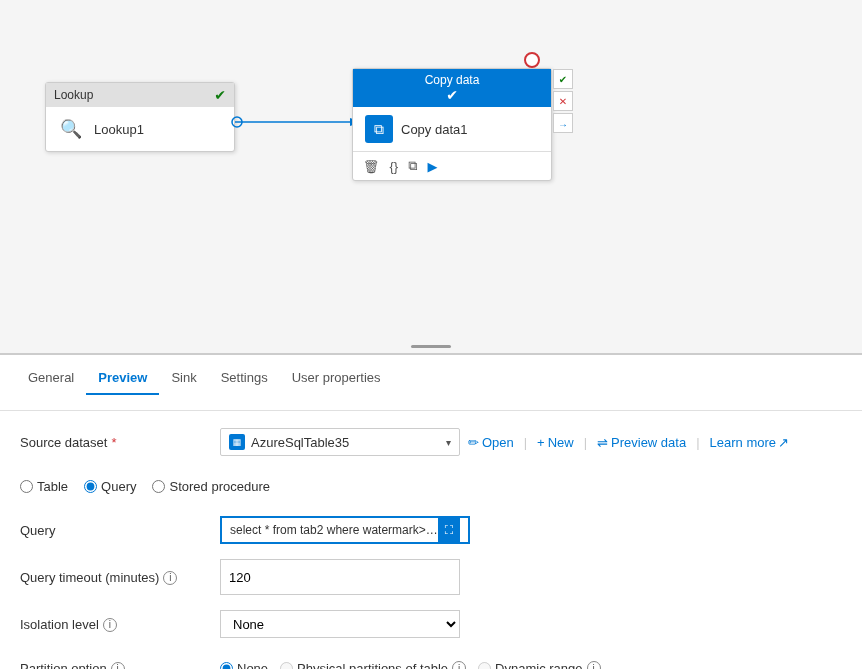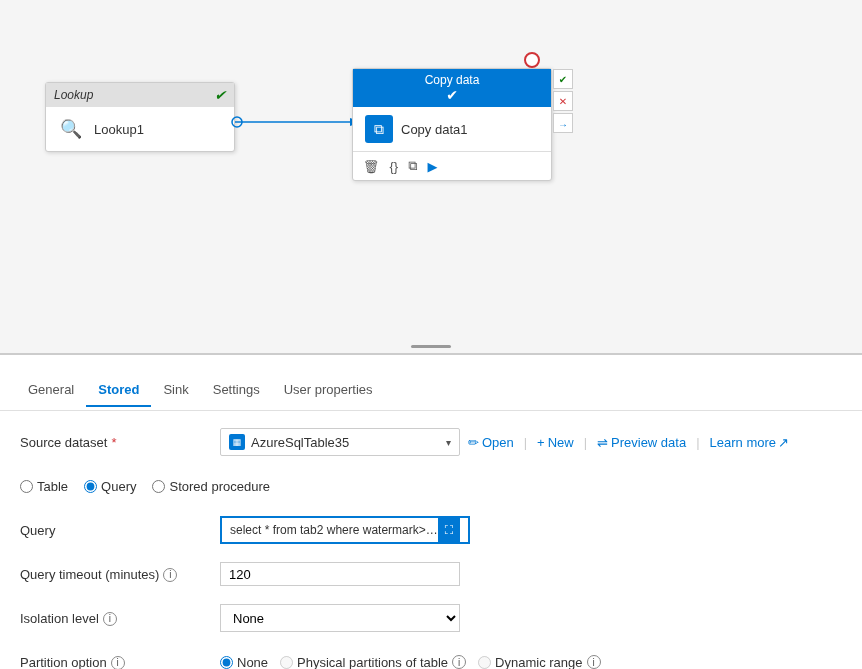--- a/index.html
+++ b/index.html
@@ -29,21 +29,20 @@
       width: 190px;
     }
     .node-lookup .node-header {
       background: #e0e0e0;
       padding: 4px 8px;
       display: flex;
       align-items: center;
       justify-content: space-between;
       font-size: 12px;
       color: #333;
-      font-style: italic;
     }
     .node-lookup .node-body {
       padding: 8px 12px;
       display: flex;
       align-items: center;
       gap: 8px;
       font-size: 13px;
     }
 
     .node-copy {
@@ -135,21 +134,21 @@
       left: 50%;
       transform: translateX(-50%);
       width: 40px; height: 3px;
       background: #999;
       border-radius: 2px;
     }
 
     
     .tabs-area {
       background: #fff;
-      padding: 4px 16px;
+      padding: 16px 16px;
       border-bottom: 1px solid #e0e0e0;
       display: flex;
       align-items: flex-end;
       height: 56px;
     }
     .tab {
       padding: 8px 12px;
       cursor: pointer;
       font-size: 13px;
       color: #555;
@@ -271,21 +270,21 @@
       color: #fff;
       border: none;
       width: 22px; height: 100%;
       display: flex; align-items: center; justify-content: center;
       cursor: pointer; font-size: 12px;
     }
 
     
     .text-input {
       width: 240px;
-      height: 24px;
+      height: 36px;
       border: 1px solid #ccc;
       padding: 0 8px;
       font-size: 13px;
     }
 
     
     .dropdown-select {
       width: 240px;
       height: 28px;
       border: 1px solid #ccc;
@@ -367,21 +366,21 @@
       <div class="side-action-btn red">✕</div>
       <div class="side-action-btn blue">→</div>
     </div>
   </div>
 
   <div class="drag-indicator"></div>
 </div>
 
 <div class="tabs-area">
   <div class="tab">General</div>
-  <div class="tab active">Stored</div>
+  <div class="tab active">Preview</div>
   <div class="tab">Sink</div>
   <div class="tab">Settings</div>
   <div class="tab">User properties</div>
 </div>
 
 <div class="properties-panel">
 
   <div class="prop-row">
     <div class="prop-label">
       <span>Source dataset</span>

